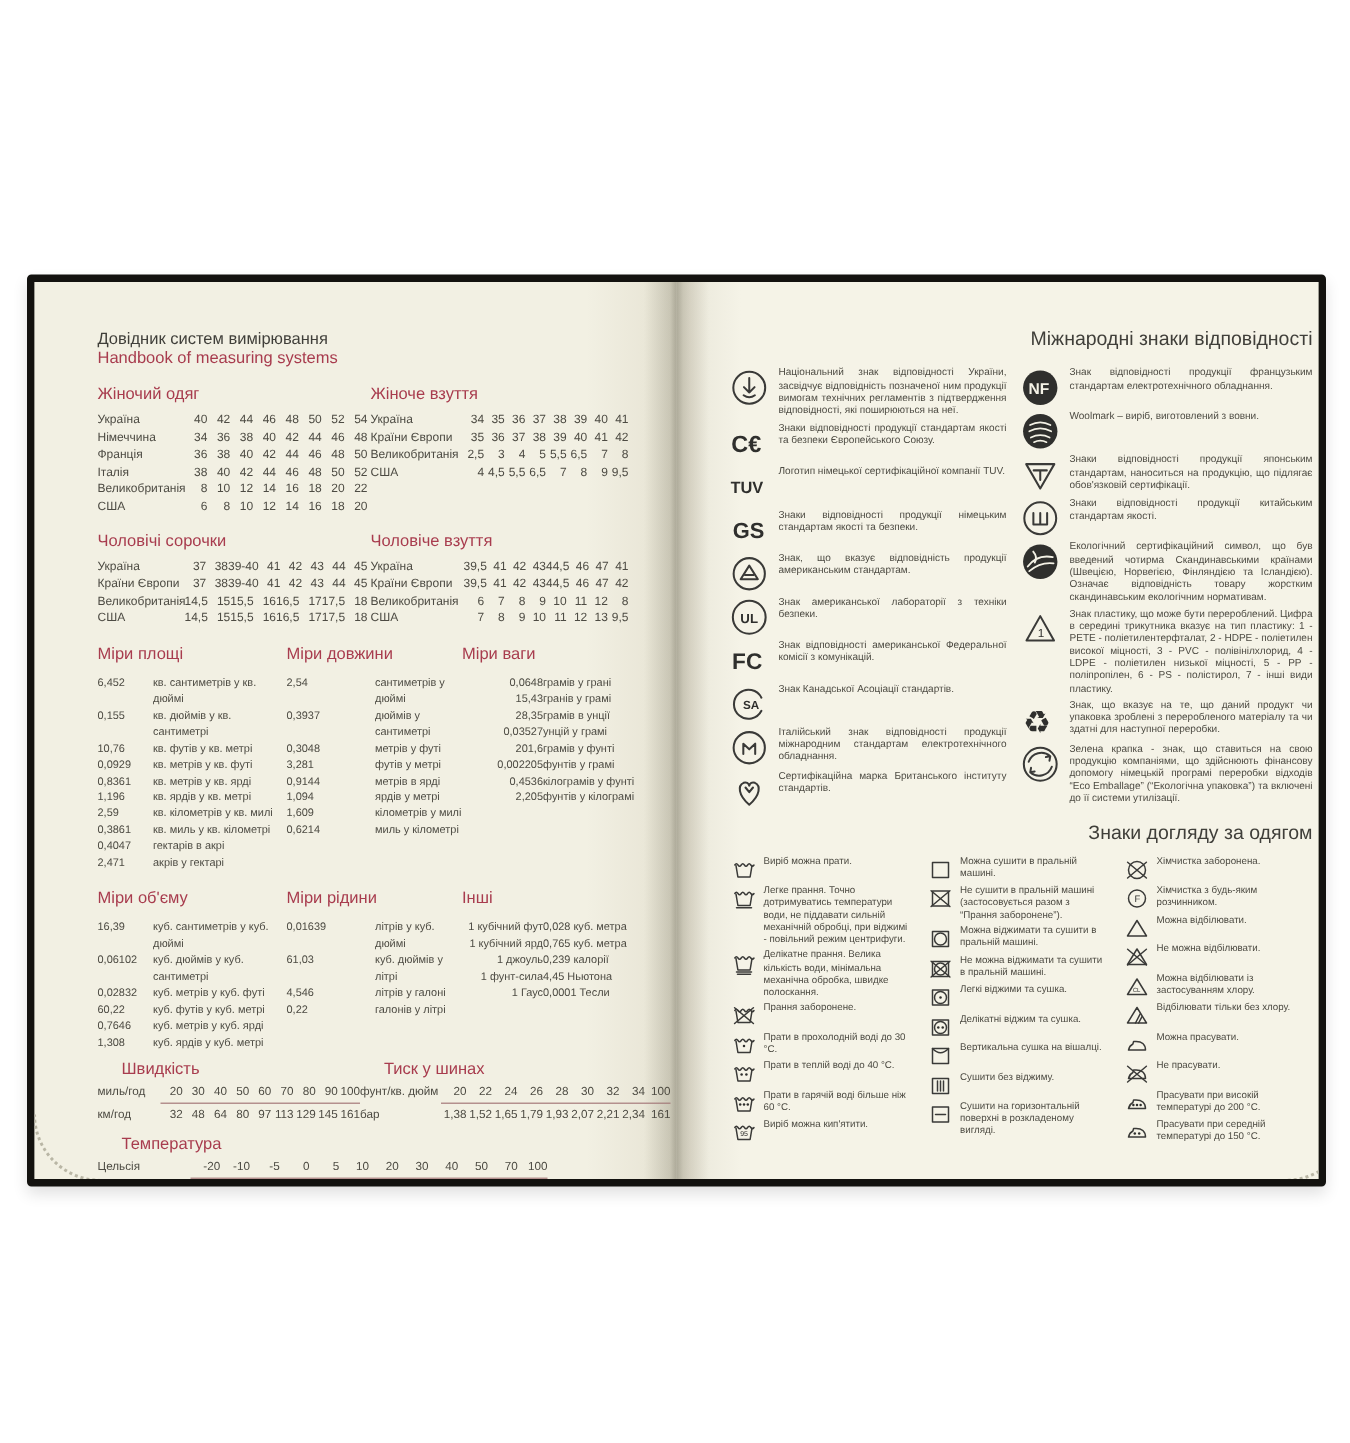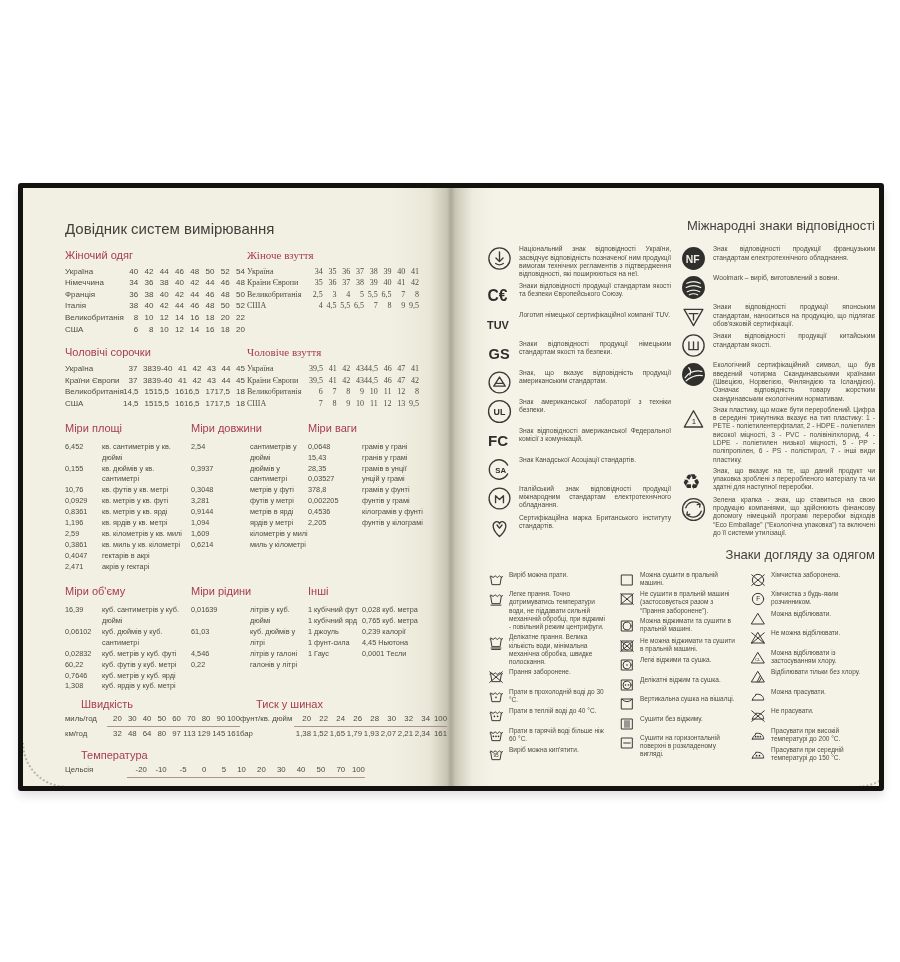--- a/index.html
+++ b/index.html
@@ -11,41 +11,41 @@
   .page-left{background:linear-gradient(to right,#f2f0e3 0%,#f2f0e3 86%,#eae7d8 95%,#d7d4c4 99%,#c8c5b5 100%);}
   .page-right{background:linear-gradient(to right,#c9c6b6 0%,#ddd9ca 2%,#eeecdf 5%,#f5f3e7 10%,#f5f3e7 100%);}
   .spine-shadow{position:absolute;left:50%;top:0;transform:translateX(-50%);width:44px;height:100%;pointer-events:none;
         background:linear-gradient(to right,rgba(80,75,50,0) 0%,rgba(80,75,50,0.10) 40%,rgba(50,45,25,0.18) 50%,rgba(80,75,50,0.08) 60%,rgba(80,75,50,0) 100%);}
   .corner-arc{position:absolute;width:86px;height:86px;border:2px dotted #b9b6a5;border-radius:50%;pointer-events:none;}
   .arc-l{left:-1px;bottom:-2px;border-color:transparent transparent transparent #b9b6a5;transform:rotate(-45deg);}
   .arc-r{right:-23px;bottom:-2px;border-color:transparent #b9b6a5 transparent transparent;transform:rotate(45deg);}
 
   
   .lp{position:absolute;left:42px;top:32px;width:382px;}
-  .pg-title{font-size:15px;color:#403f3a;line-height:1.18;}
+  .pg-title{font-size:11px;color:#403f3a;line-height:1.18;}
   .pg-title.en{color:#a83c4e;}
   .st-title,.m-title,.rt-title{font-size:11px;color:#a83c4e;}
   .tables-row{display:flex;margin-top:2px;}
   .size-table{width:180px;}
-  .size-table.t2{margin-left:2px;width:172px;font-family:Liberation Serif, serif;}
+  .size-table.t2{margin-left:2px;width:172px;}
   .st-title{margin:9px 0 5px;}
   .st-row{display:flex;font-size:8px;line-height:1.45;color:#4d4b43;}
   .size-table .st-label{width:58px;flex:0 0 58px;}
   .size-table.t2 .st-label{width:62px;flex:0 0 62px;}
   .st-vals{flex:1;display:flex;}
   .st-val{flex:1;text-align:right;white-space:nowrap;}
   .meas-row{display:flex;margin-top:0;}
   .m-col.c-a{width:126px;}
   .m-col.c-b{width:117px;}
   .m-col.c-c{width:139px;flex:0 0 auto;}
   .m-title{margin:12px 0 8px;}
   .m-row{display:flex;font-size:7.3px;line-height:1.5;color:#4d4b43;}
   .c-a .m-val{width:37px;flex:0 0 37px;}
   .c-b .m-val{width:59px;flex:0 0 59px;}
-  .c-c .m-val{width:54px;flex:0 0 54px;}
+  .c-c .m-val{width:54px;flex:0 0 54px;text-align:right;}
   .m-lbl{flex:1;}
   .sp-row{display:flex;margin-top:6px;}
   .rt.speed{width:175px;}
   .rt.pressure{width:207px;}
   .rt.temp{width:300px;margin-top:8px;}
   .rt-title{margin-bottom:3px;padding-left:16px;}
   .rt-row{display:flex;font-size:7.8px;line-height:1.55;color:#4d4b43;}
   .rt-label{flex:0 0 auto;}
   .speed .rt-label{width:42px;}
   .pressure .rt-label{width:54px;}
@@ -76,20 +76,21 @@
   .care-icon{flex:0 0 17px;display:flex;justify-content:center;align-items:flex-start;padding-top:1px;}
   .care-text{margin:0;font-size:6.5px;line-height:1.25;color:#4d4b43;}
 </style>
 </head>
 <body>
 
 <div class="book">
   <div class="page page-left">
     <div class="lp">
       <div class="pg-title">Довідник систем вимірювання</div>
+      <div class="pg-title en">Handbook of measuring systems</div>
       <div class="tables-row">
         <div class="size-table t1">
             <div class="st-title">Жіночий одяг</div>
             <div class="st-row">
               <span class="st-label">Україна</span>
               <span class="st-vals">
                 <span class="st-val">40</span>
                 <span class="st-val">42</span>
                 <span class="st-val">44</span>
                 <span class="st-val">46</span>
@@ -424,21 +425,21 @@
             </div>
             <div class="m-row">
               <span class="m-val">28,35</span>
               <span class="m-lbl">грамів в унції</span>
             </div>
             <div class="m-row">
               <span class="m-val">0,03527</span>
               <span class="m-lbl">унцій у грамі</span>
             </div>
             <div class="m-row">
-              <span class="m-val">378,8</span>
+              <span class="m-val">201,6</span>
               <span class="m-lbl">грамів у фунті</span>
             </div>
             <div class="m-row">
               <span class="m-val">0,002205</span>
               <span class="m-lbl">фунтів у грамі</span>
             </div>
             <div class="m-row">
               <span class="m-val">0,4536</span>
               <span class="m-lbl">кілограмів у фунті</span>
             </div>

